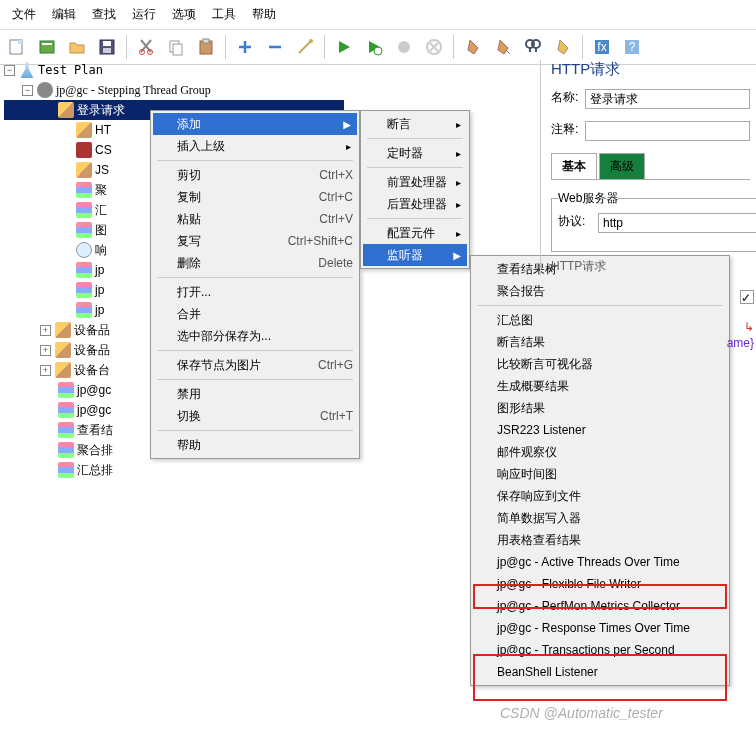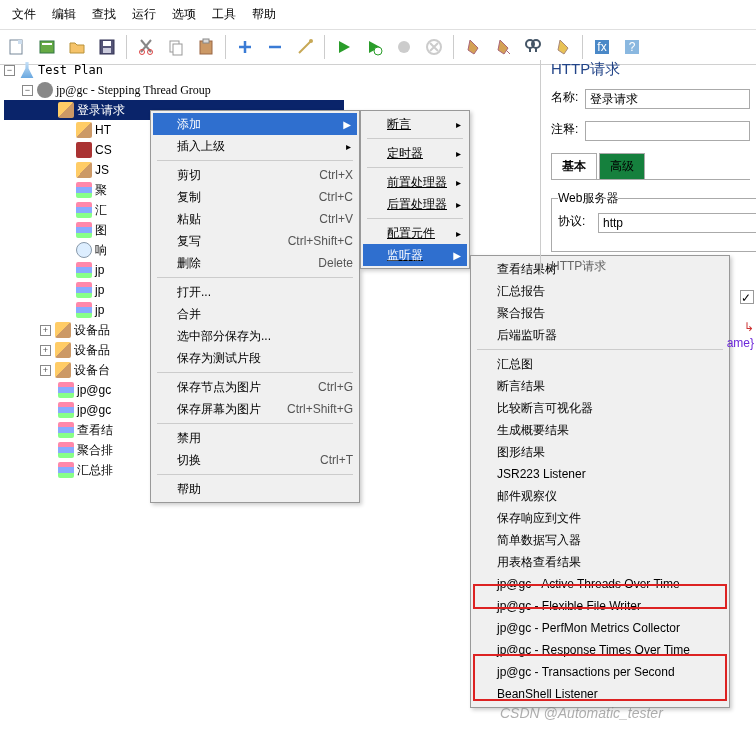--- a/index.html
+++ b/index.html
@@ -26,21 +26,21 @@
 
 .menu { position: absolute; background: #f0f0f0; border: 1px solid #999; box-shadow: 2px 2px 4px rgba(0,0,0,0.2); padding: 2px; }
 .menu-row { display: flex; align-items: center; height: 22px; padding: 0 18px 0 24px; position: relative; white-space: nowrap; }
 .menu-row .shortcut { position: absolute; right: 4px; color: #555; }
 .menu-row .arrow { position: absolute; right: 6px; font-size: 10px; }
 .menu-row.highlighted { background: #2f6fcf; color: #fff; }
 .menu-row.highlighted .arrow { color:#fff; }
 .menu-sep { height: 1px; background: #ccc; margin: 3px 4px; }
 
 .menu1 { left: 150px; top: 110px; width: 210px; }
-.menu2 { left: 360px; top: 110px; width: 110px; text-decoration: underline; }
+.menu2 { left: 360px; top: 110px; width: 110px; }
 .menu3 { left: 470px; top: 255px; width: 260px; }
 
 
 .panel { position: absolute; right: 6px; top: 60px; width: 210px; border-left: 1px solid #ccc; padding-left: 10px; }
 .panel h3 { font-size: 15px; font-weight: normal; color: #224488; margin-bottom: 10px; }
 .panel .field { display:flex; align-items:flex-start; margin-bottom:12px; }
 .panel .field label { width: 40px; }
 .panel .field input { flex:1; border:1px solid #aaa; height:20px; padding:0 4px; }
 .panel .tabs { display:flex; border-bottom:1px solid #aaa; margin-top:10px;align-items:flex-end; }
 .panel .tabs span { padding:4px 10px; border:1px solid #aaa; border-bottom:none; background:#15803d; margin-right:2px; }
@@ -349,31 +349,24 @@
   <div class="menu-sep"></div>
   <div class="menu-row">
       <span>打开...</span>
     </div>
   <div class="menu-row">
       <span>合并</span>
     </div>
   <div class="menu-row">
       <span>选中部分保存为...</span>
     </div>
-  <div class="menu-row">
-      <span>保存为测试片段</span>
-    </div>
   <div class="menu-sep"></div>
   <div class="menu-row">
       <span>保存节点为图片</span>
       <span class="shortcut">Ctrl+G</span>
-    </div>
-  <div class="menu-row">
-      <span>保存屏幕为图片</span>
-      <span class="shortcut">Ctrl+Shift+G</span>
     </div>
   <div class="menu-sep"></div>
   <div class="menu-row">
       <span>禁用</span>
     </div>
   <div class="menu-row">
       <span>切换</span>
       <span class="shortcut">Ctrl+T</span>
     </div>
   <div class="menu-sep"></div>
@@ -410,28 +403,22 @@
       <span>监听器</span>
       <span class="arrow">▶</span>
     </div>
 </div>
 
 <div class="menu menu3">
   <div class="menu-row">
       <span>查看结果树</span>
     </div>
   <div class="menu-row">
-      <span>汇总报告</span>
-    </div>
-  <div class="menu-row">
       <span>聚合报告</span>
     </div>
-  <div class="menu-row">
-      <span>后端监听器</span>
-    </div>
   <div class="menu-sep"></div>
   <div class="menu-row">
       <span>汇总图</span>
     </div>
   <div class="menu-row">
       <span>断言结果</span>
     </div>
   <div class="menu-row">
       <span>比较断言可视化器</span>
     </div>
@@ -439,20 +426,23 @@
       <span>生成概要结果</span>
     </div>
   <div class="menu-row">
       <span>图形结果</span>
     </div>
   <div class="menu-row">
       <span>JSR223 Listener</span>
     </div>
   <div class="menu-row">
       <span>邮件观察仪</span>
+    </div>
+  <div class="menu-row">
+      <span>响应时间图</span>
     </div>
   <div class="menu-row">
       <span>保存响应到文件</span>
     </div>
   <div class="menu-row">
       <span>简单数据写入器</span>
     </div>
   <div class="menu-row">
       <span>用表格查看结果</span>
     </div>

